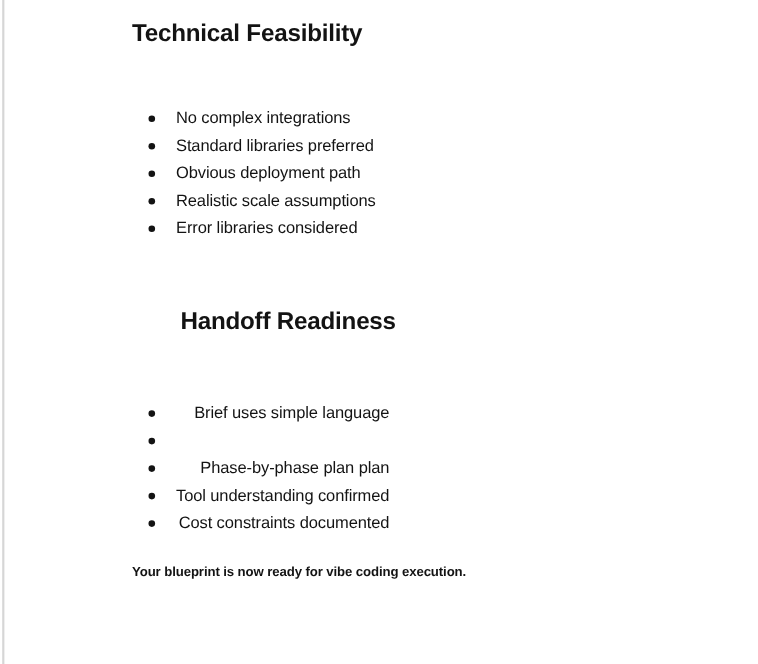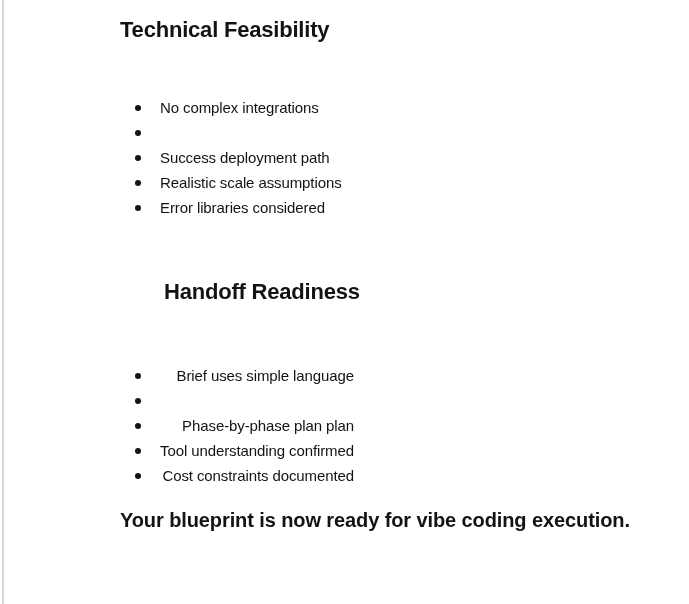--- a/index.html
+++ b/index.html
@@ -67,21 +67,21 @@
     width: 6px;
     height: 6px;
     border-radius: 50%;
     background: #131313;
   }
   .closing {
     position: absolute;
     left: 120px;
     top: 510px;
     margin: 0;
-    font-size: 20px;
+    font-size: 12px;
     line-height: 21px;
     font-weight: 700;
     letter-spacing: -0.1px;
     white-space: nowrap;
     color: #131313;
   }
 </style>
 </head>
 <body>
 
@@ -90,24 +90,25 @@
 
   <h2 class="heading heading-1">Technical Feasibility</h2>
 
   <ul class="checklist checklist-1">
     <li>
       <span class="bullet"></span>
       <span>No complex integrations</span>
     </li>
     <li>
       <span class="bullet"></span>
+      <span>Standard libraries preferred</span>
     </li>
     <li>
       <span class="bullet"></span>
-      <span>Success deployment path</span>
+      <span>Obvious deployment path</span>
     </li>
     <li>
       <span class="bullet"></span>
       <span>Realistic scale assumptions</span>
     </li>
     <li>
       <span class="bullet"></span>
       <span>Error libraries considered</span>
     </li>
   </ul>

